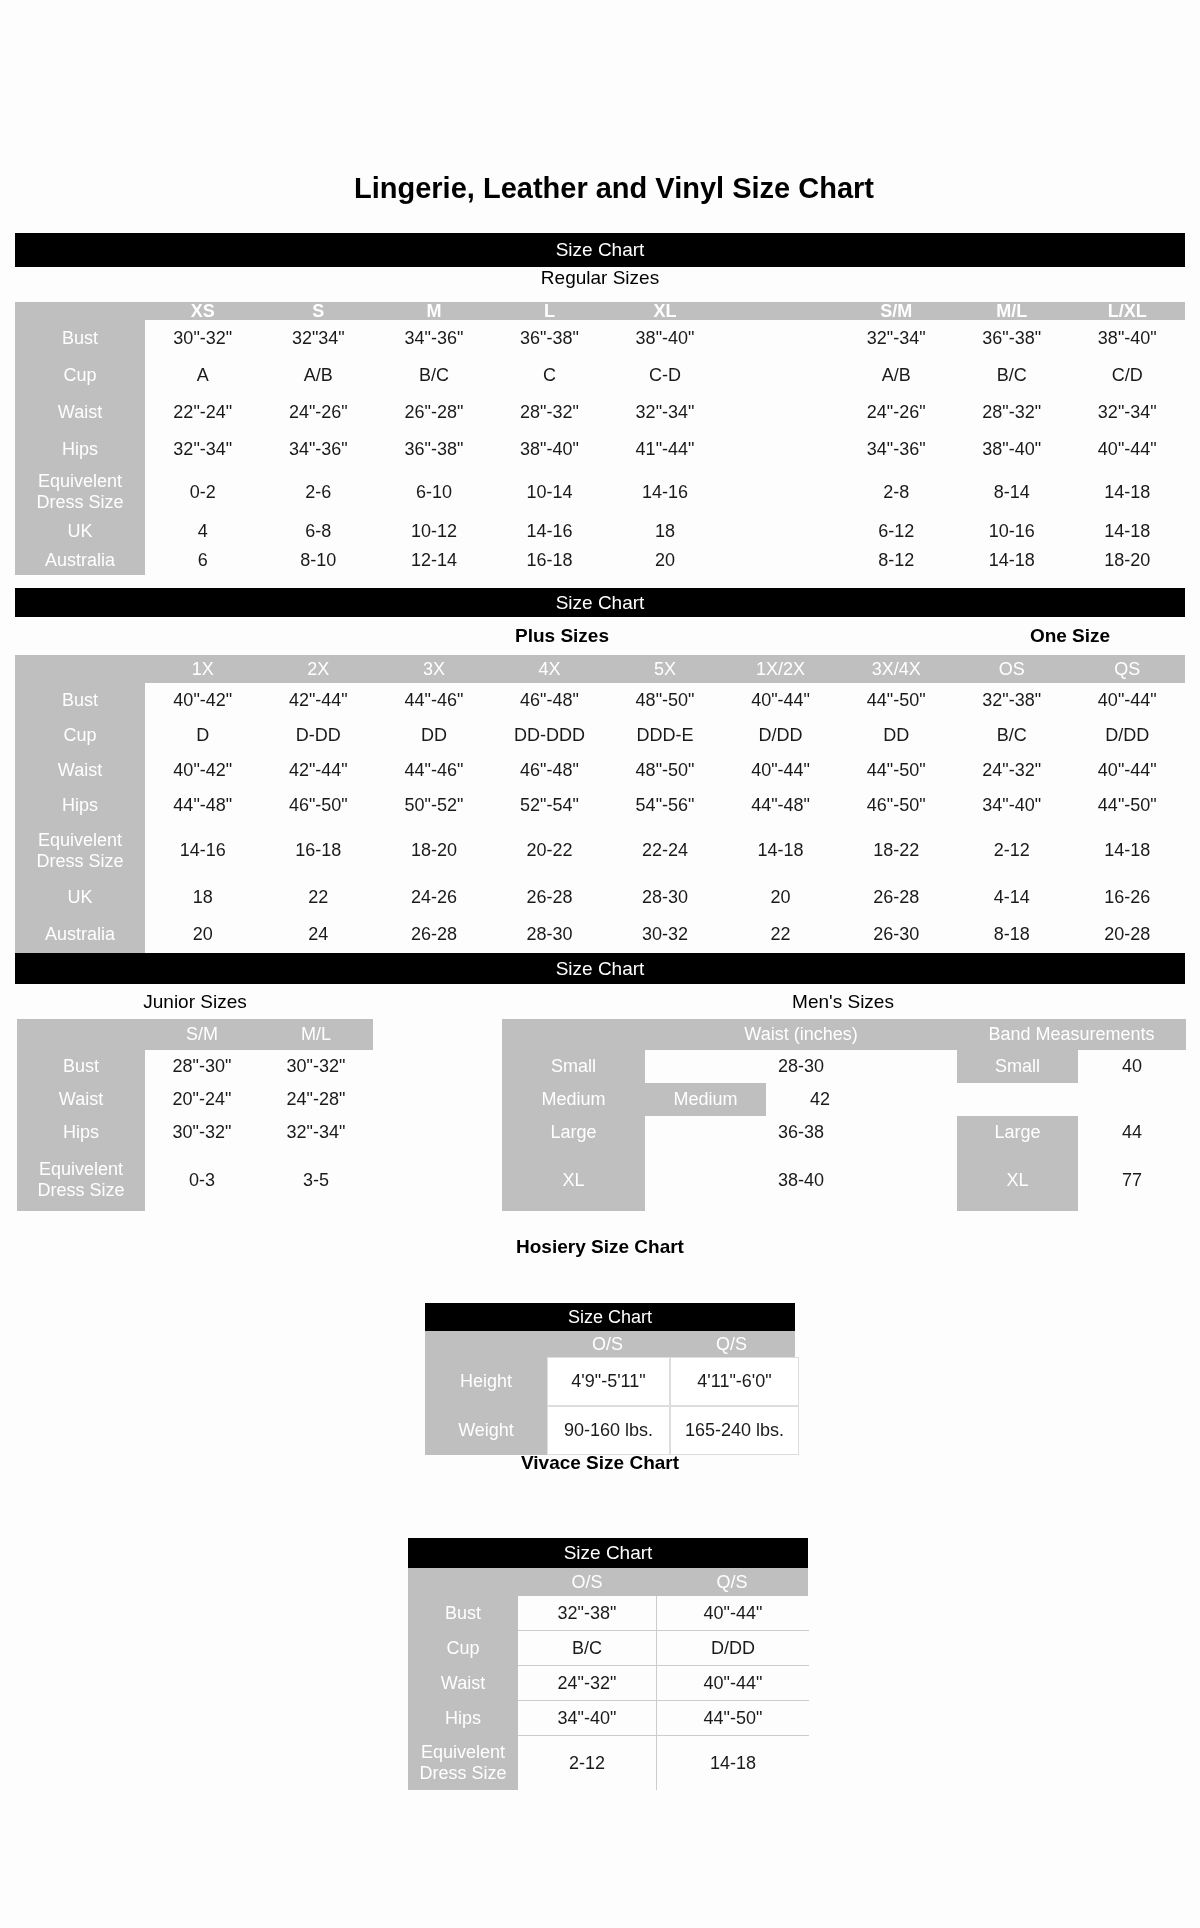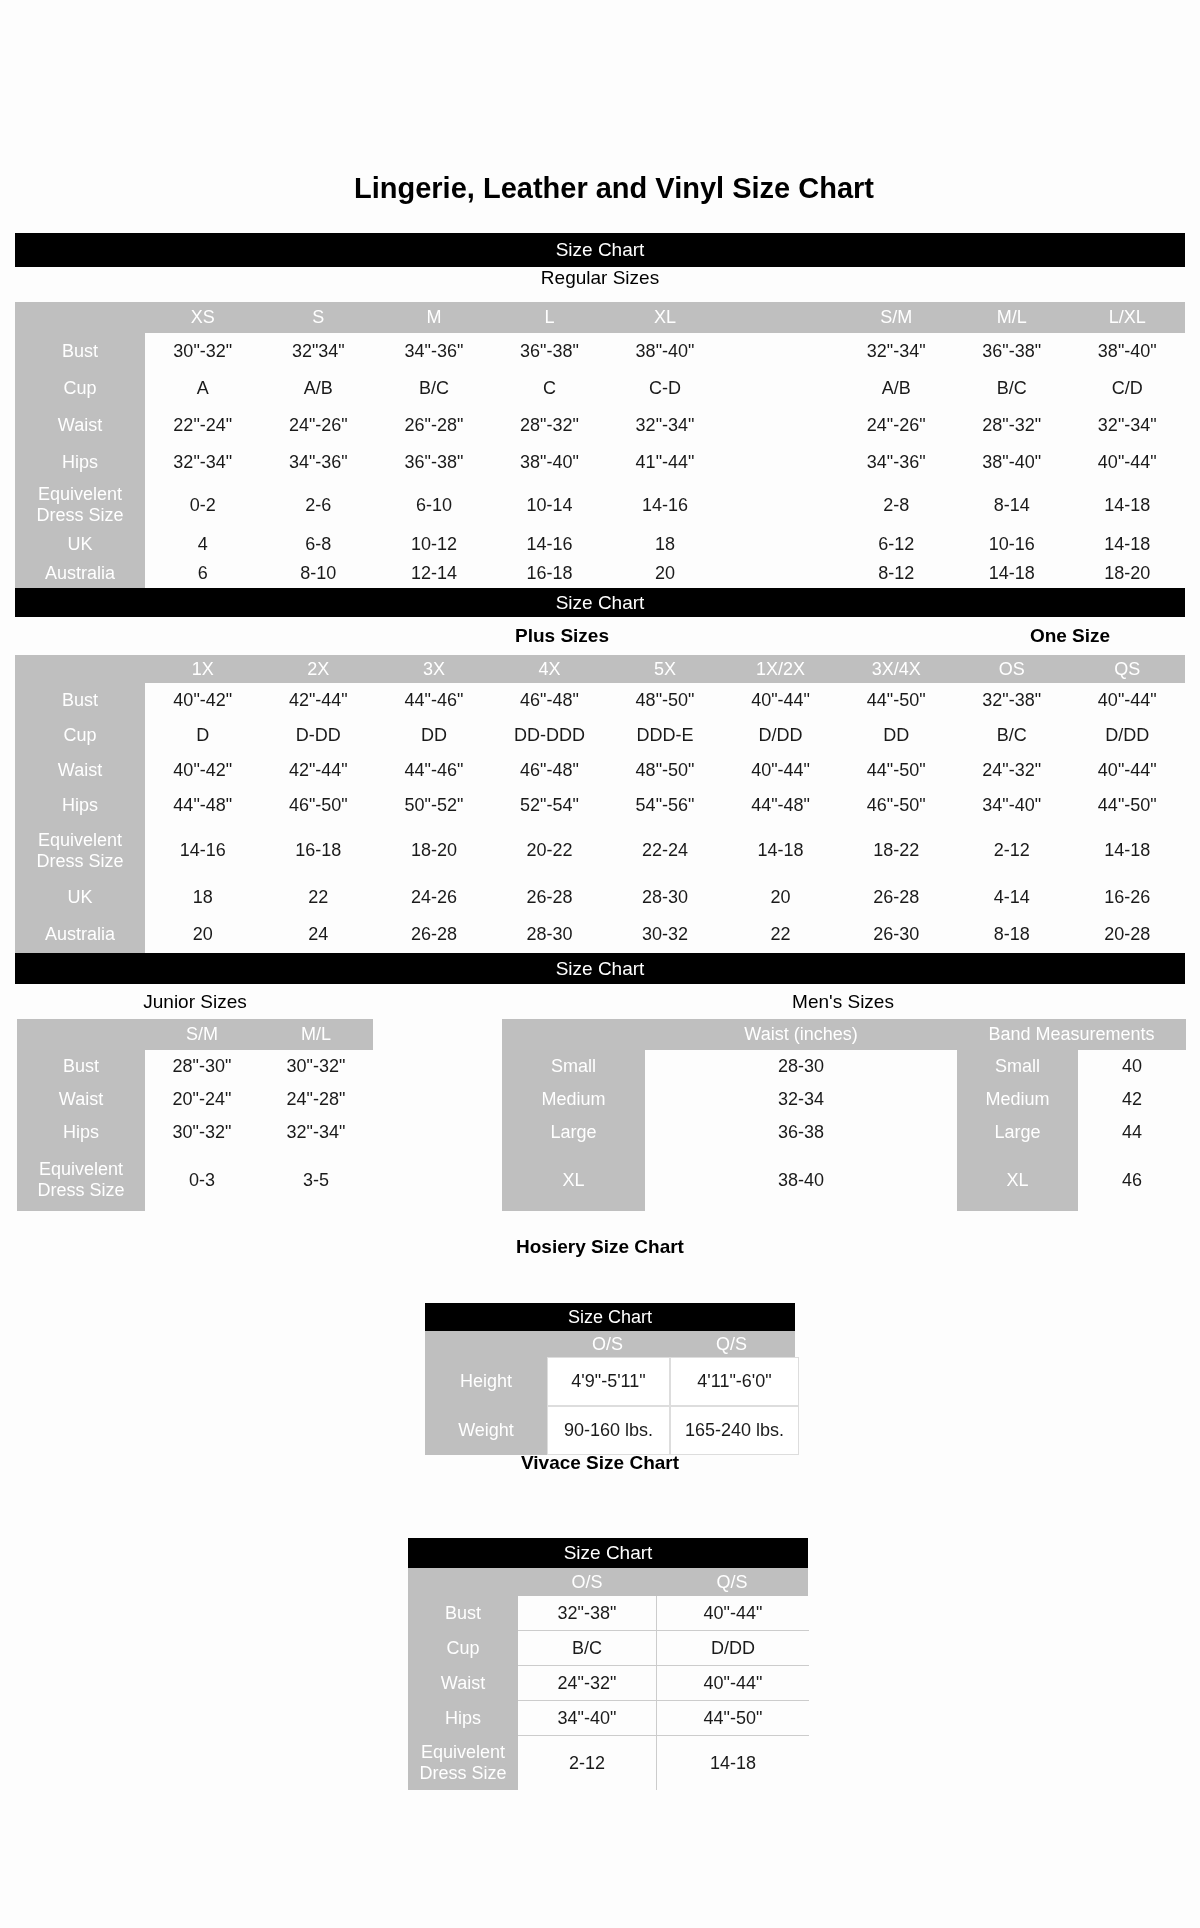--- a/index.html
+++ b/index.html
@@ -26,21 +26,21 @@
         font-size:18px;}
   .lcell{width:130px;flex:none;background:#bfbfbf;color:#fff;display:flex;align-items:center;
         justify-content:center;text-align:center;font-size:18px;line-height:1.15;}
   .hdr .cell,.hdr .lcell,.gcell{background:#bfbfbf;color:#fff;}
   .vcell{color:#1a1a1a;background:transparent;}
 
   
   .s1{top:233px;}
   .s1 .bar{height:34px;}
   .s1 .subrow{height:35px;}
-  .s1 .hdr{height:31px;}
+  .s1 .hdr{height:18px;font-weight:bold;}
   .s1 .rows div.row:nth-of-type(-n+4){height:37px;}
   .s1 .rows div.row:nth-of-type(5){height:48px;}
   .s1 .rows div.row:nth-of-type(6){height:30px;}
   .s1 .rows div.row:nth-of-type(7){height:29px;}
 
   
   .s2{top:588px;}
   .s2 .bar{height:29px;}
   .s2 .subrow{height:38px;font-weight:bold;}
   .s2 .hdr{height:28px;}
@@ -413,35 +413,34 @@
       <div class="rows">
 
       <div class="row">
             <div class="cell gcell mc1">Small</div>
             <div class="cell vcell mc2">28-30</div>
             <div class="cell gcell mc3">Small</div>
             <div class="cell vcell mc4">40</div>
           </div>
           <div class="row">
             <div class="cell gcell mc1">Medium</div>
-            <div class="cell vcell mc2">32-34</div>
             <div class="cell gcell mc3">Medium</div>
             <div class="cell vcell mc4">42</div>
           </div>
           <div class="row">
             <div class="cell gcell mc1">Large</div>
             <div class="cell vcell mc2">36-38</div>
             <div class="cell gcell mc3">Large</div>
             <div class="cell vcell mc4">44</div>
           </div>
           <div class="row">
             <div class="cell gcell mc1">XL</div>
             <div class="cell vcell mc2">38-40</div>
             <div class="cell gcell mc3">XL</div>
-            <div class="cell vcell mc4">46</div>
+            <div class="cell vcell mc4">77</div>
           </div>
         </div>
     </div>
   </section>
 
   <h2 class="sec-title" style="top:1236px;">Hosiery Size Chart</h2>
   <section class="s4">
     <div class="bar">
       <span>Size Chart</span>
     </div>

